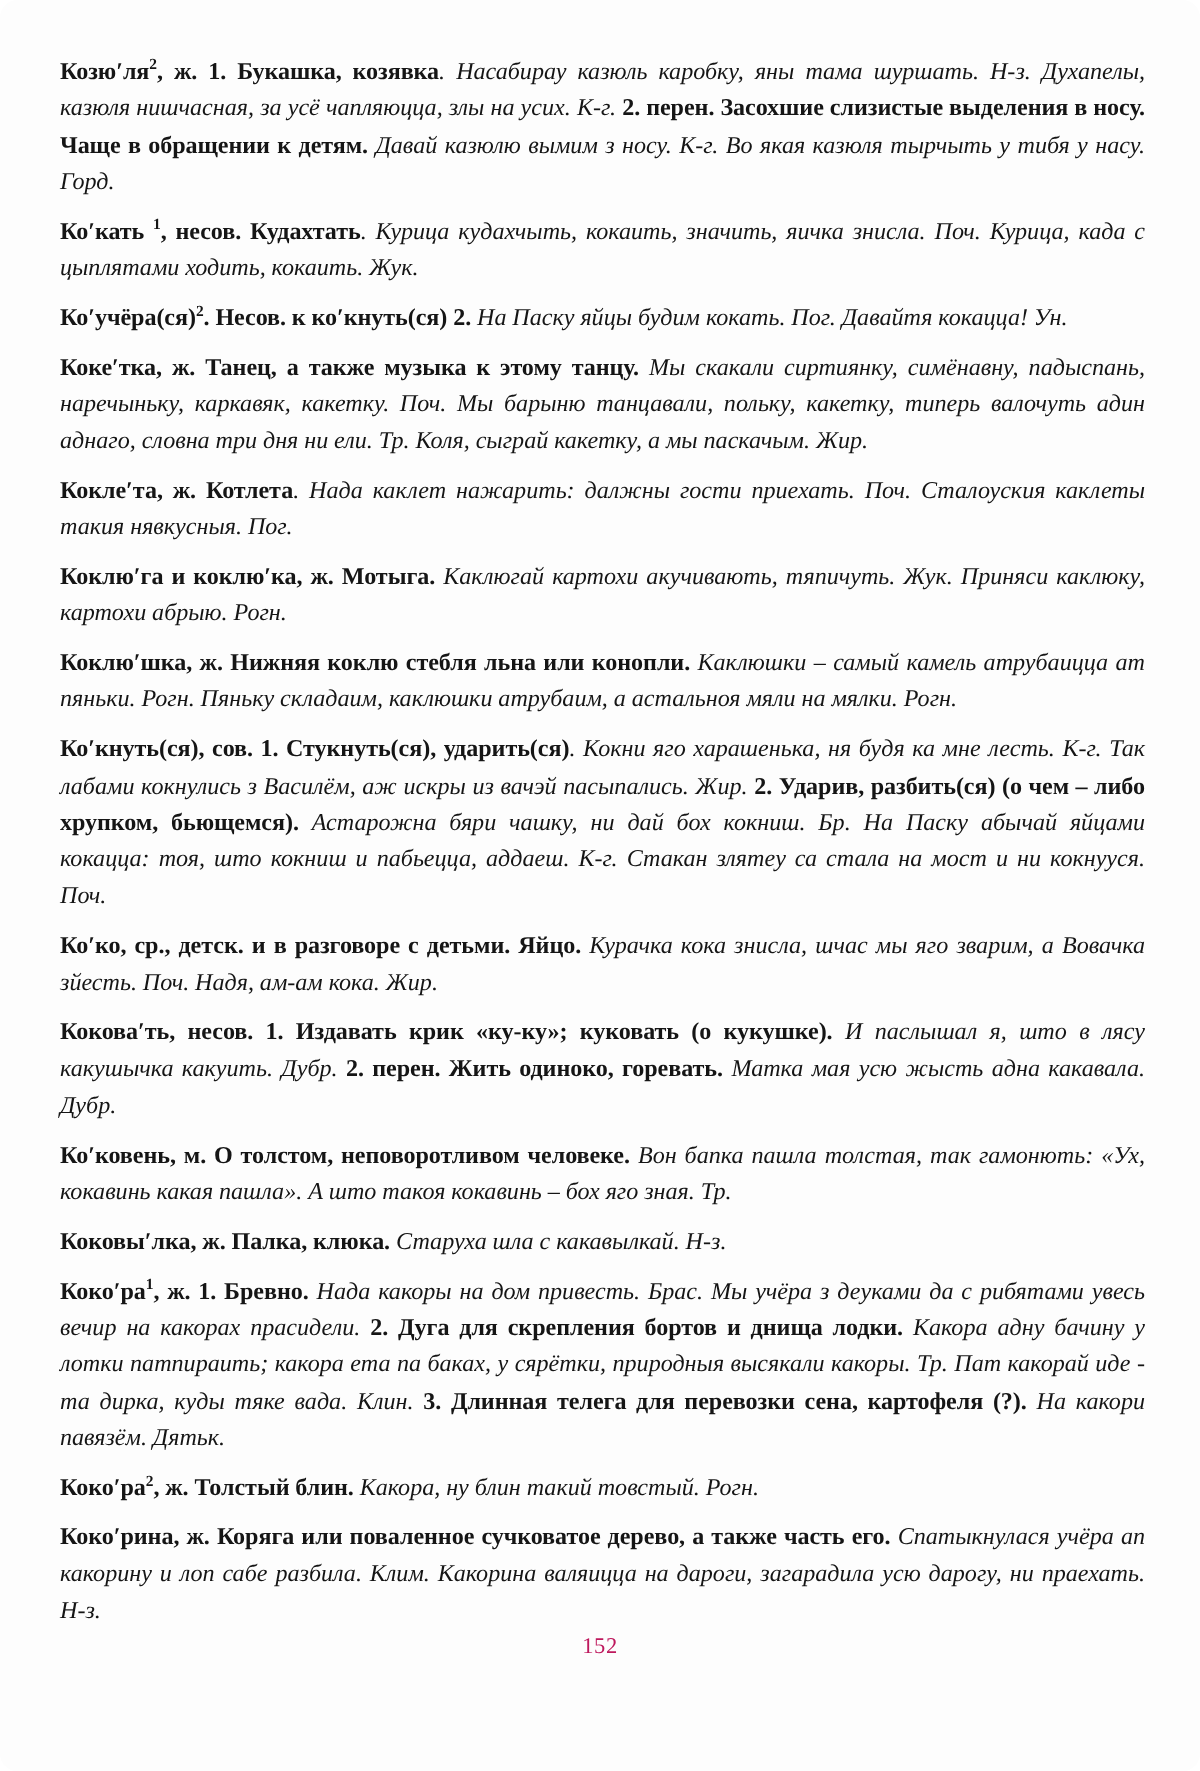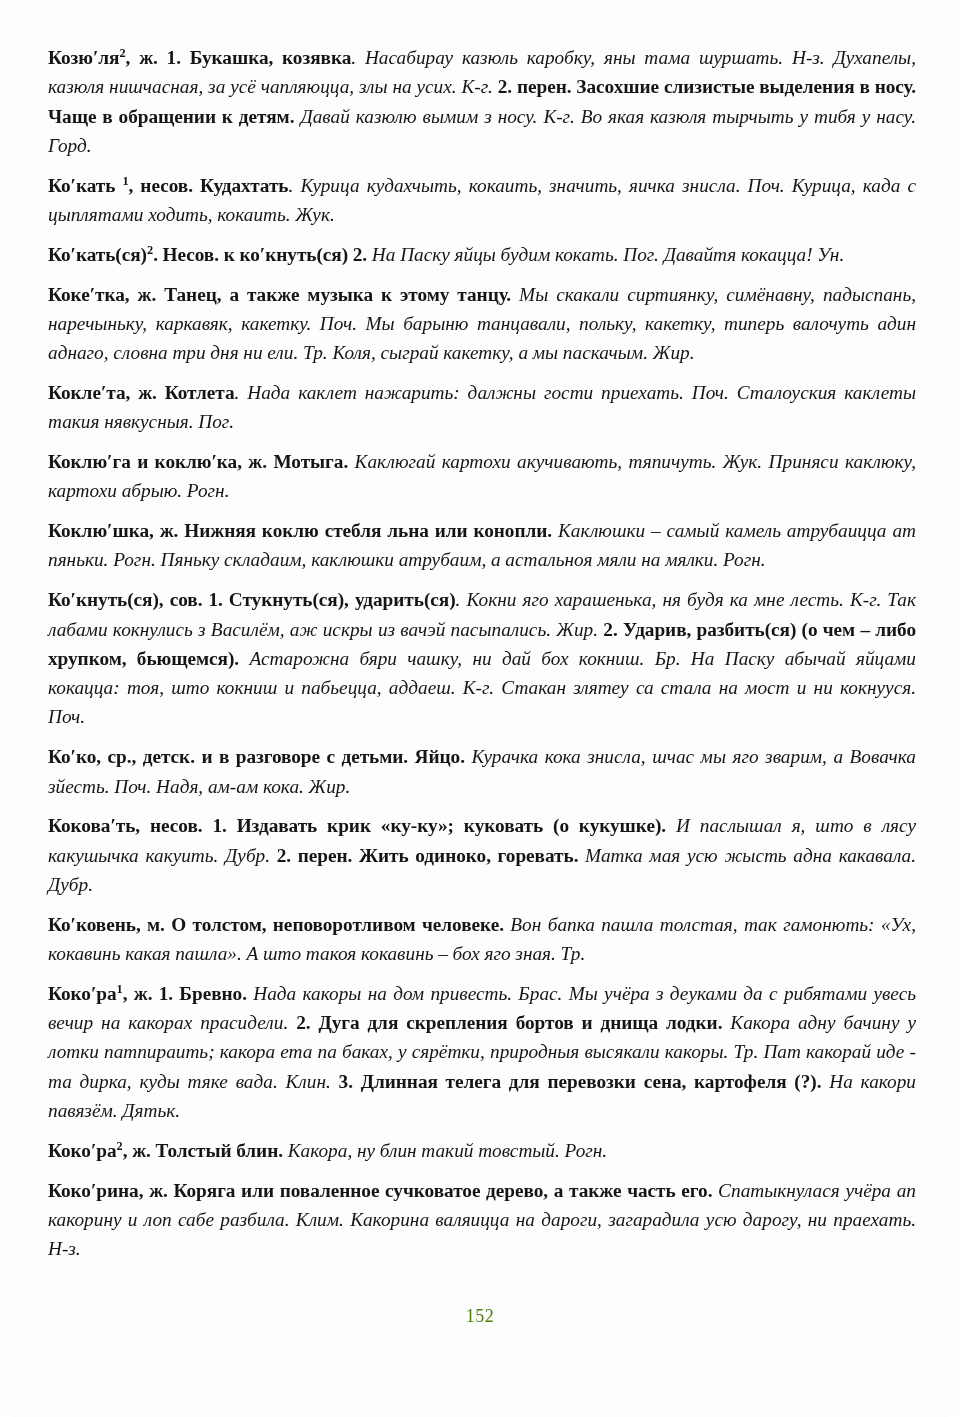--- a/index.html
+++ b/index.html
@@ -60,41 +60,42 @@
   }
 
   .page-number {
     position: absolute;
     left: 0;
     top: 1306px;
     width: 960px;
     text-align: center;
     font-size: 18px;
     font-family: "Liberation Serif", "DejaVu Serif", serif;
-    color: #4d7c0f;
+    color: #be185d;
     letter-spacing: 0.5px;
   }
 </style>
 </head>
 <body>
 
 <div class="page">
 
   <div class="text-column" id="entry-column">
       <p class="entry"><span class="b">Козю′ля</span><sup class="b">2</sup><span class="b">, ж. 1. Букашка, козявка</span><span class="i">. Насабирау казюль каробку, яны тама шуршать. Н-з. Духапелы, казюля нишчасная, за усё чапляюцца, злы на усих. К-г. </span><span class="b">2. перен. Засохшие слизистые выделения в носу. Чаще в обращении к детям.</span><span class="i"> Давай казюлю вымим з носу. К-г. Во якая казюля тырчыть у тибя у насу. Горд.</span></p>
       <p class="entry"><span class="b">Ко′кать </span><sup class="b">1</sup><span class="b">, несов. Кудахтать</span><span class="i">. Курица кудахчыть, кокаить, значить, яичка знисла. Поч. Курица, када с цыплятами ходить, кокаить. Жук.</span></p>
-      <p class="entry"><span class="b">Ко′кать(ся)</span><sup class="b">2</sup><span class="b">. Несов. к ко′кнуть(ся) 2.</span><span class="i"> На Паску яйцы будим кокать. Пог. Давайтя кокацца! Ун.</span></p>
+      <p class="entry"><span class="b">Ко′учёра(ся)</span><sup class="b">2</sup><span class="b">. Несов. к ко′кнуть(ся) 2.</span><span class="i"> На Паску яйцы будим кокать. Пог. Давайтя кокацца! Ун.</span></p>
       <p class="entry"><span class="b">Коке′тка, ж. Танец, а также музыка к этому танцу.</span><span class="i"> Мы скакали сиртиянку, симёнавну, падыспань, наречыньку, каркавяк, какетку. Поч. Мы барыню танцавали, польку, какетку, типерь валочуть адин аднаго, словна три дня ни ели. Тр. Коля, сыграй какетку, а мы паскачым. Жир.</span></p>
       <p class="entry"><span class="b">Кокле′та, ж. Котлета</span><span class="i">. Нада каклет нажарить: далжны гости приехать. Поч. Сталоуския каклеты такия нявкусныя. Пог.</span></p>
       <p class="entry"><span class="b">Коклю′га и коклю′ка, ж. Мотыга.</span><span class="i"> Каклюгай картохи акучивають, тяпичуть. Жук. Приняси каклюку, картохи абрыю. Рогн.</span></p>
       <p class="entry"><span class="b">Коклю′шка, ж. Нижняя коклю стебля льна или конопли.</span><span class="i"> Каклюшки – самый камель атрубаицца ат пяньки. Рогн. Пяньку складаим, каклюшки атрубаим, а астальноя мяли на мялки. Рогн.</span></p>
       <p class="entry"><span class="b">Ко′кнуть(ся), сов. 1. Стукнуть(ся), ударить(ся)</span><span class="i">. Кокни яго харашенька, ня будя ка мне лесть. К-г. Так лабами кокнулись з Василём, аж искры из вачэй пасыпались. Жир. </span><span class="b">2. Ударив, разбить(ся) (о чем – либо хрупком, бьющемся).</span><span class="i"> Астарожна бяри чашку, ни дай бох кокниш. Бр. На Паску абычай яйцами кокацца: тоя, што кокниш и пабьецца, аддаеш. К-г. Стакан злятеу са стала на мост и ни кокнууся. Поч.</span></p>
       <p class="entry"><span class="b">Ко′ко, ср., детск. и в разговоре с детьми. Яйцо.</span><span class="i"> Курачка кока знисла, шчас мы яго зварим, а Вовачка зйесть. Поч. Надя, ам-ам кока. Жир.</span></p>
       <p class="entry"><span class="b">Кокова′ть, несов. 1. Издавать крик «ку-ку»; куковать (о кукушке).</span><span class="i"> И паслышал я, што в лясу какушычка какуить. Дубр. </span><span class="b">2. перен. Жить одиноко, горевать.</span><span class="i"> Матка мая усю жысть адна какавала. Дубр.</span></p>
       <p class="entry"><span class="b">Ко′ковень, м. О толстом, неповоротливом человеке.</span><span class="i"> Вон бапка пашла толстая, так гамонють: «Ух, кокавинь какая пашла». А што такоя кокавинь – бох яго зная. Тр.</span></p>
+      <p class="entry"><span class="b">Коковы′лка, ж. Палка, клюка.</span><span class="i"> Старуха шла с какавылкай. Н-з.</span></p>
       <p class="entry"><span class="b">Коко′ра</span><sup class="b">1</sup><span class="b">, ж. 1. Бревно.</span><span class="i"> Нада какоры на дом привесть. Брас. Мы учёра з деуками да с рибятами увесь вечир на какорах прасидели. </span><span class="b">2. Дуга для скрепления бортов и днища лодки.</span><span class="i"> Какора адну бачину у лотки патпираить; какора ета па баках, у сярётки, природныя высякали какоры. Тр. Пат какорай иде - та дирка, куды тяке вада. Клин. </span><span class="b">3. Длинная телега для перевозки сена, картофеля (?).</span><span class="i"> На какори павязём. Дятьк.</span></p>
       <p class="entry"><span class="b">Коко′ра</span><sup class="b">2</sup><span class="b">, ж. Толстый блин.</span><span class="i"> Какора, ну блин такий товстый. Рогн.</span></p>
       <p class="entry"><span class="b">Коко′рина, ж. Коряга или поваленное сучковатое дерево, а также часть его.</span><span class="i"> Спатыкнулася учёра ап какорину и лоп сабе разбила. Клим. Какорина валяицца на дароги, загарадила усю дарогу, ни праехать. Н-з.</span></p>
     </div>
 
   <div class="page-number">152</div>
 
 </div>
 
 </body></html>

